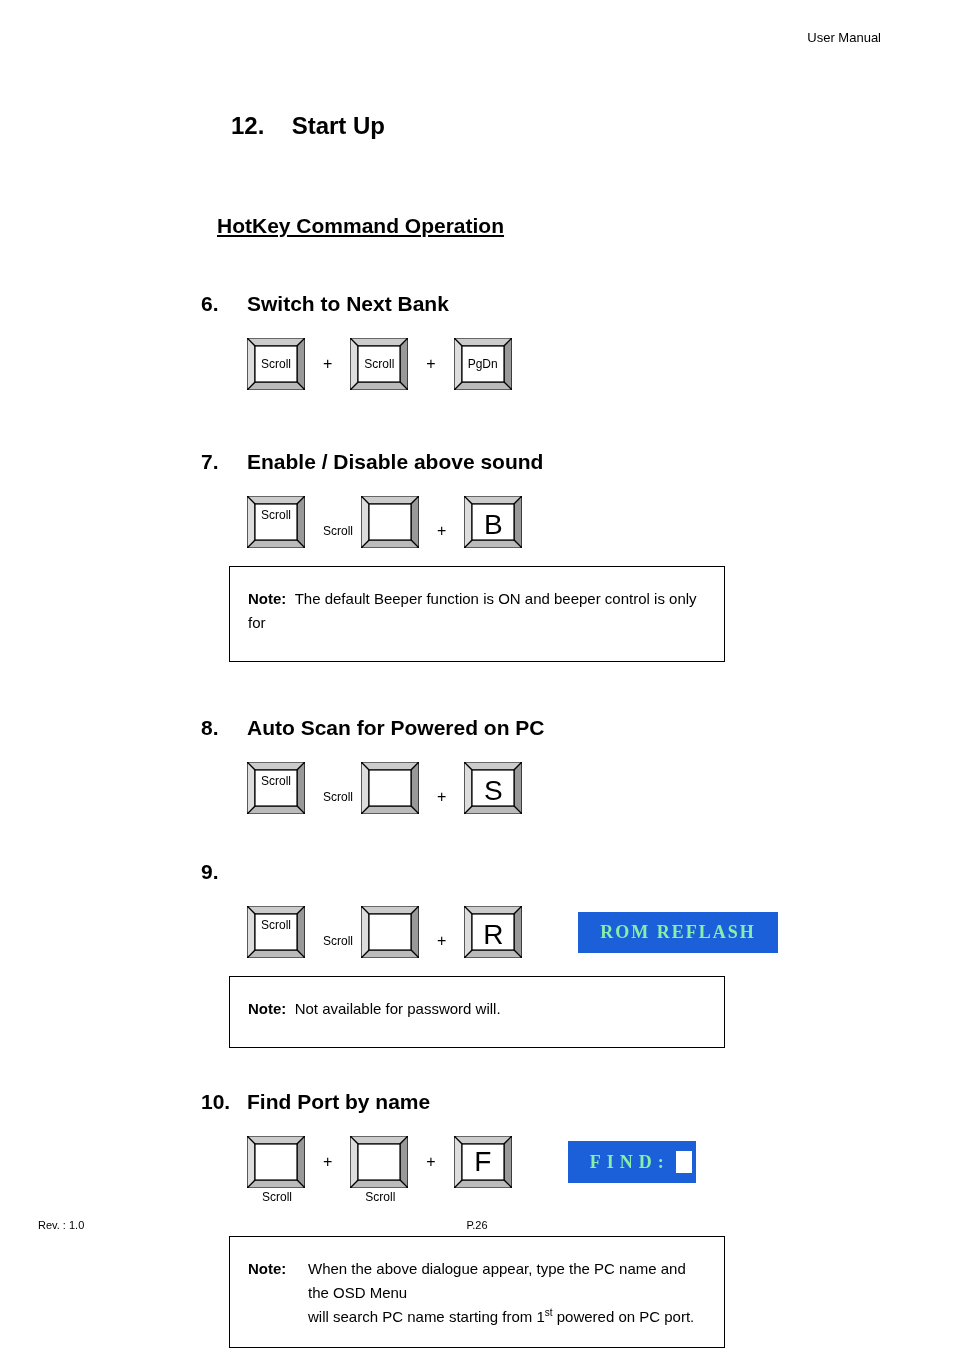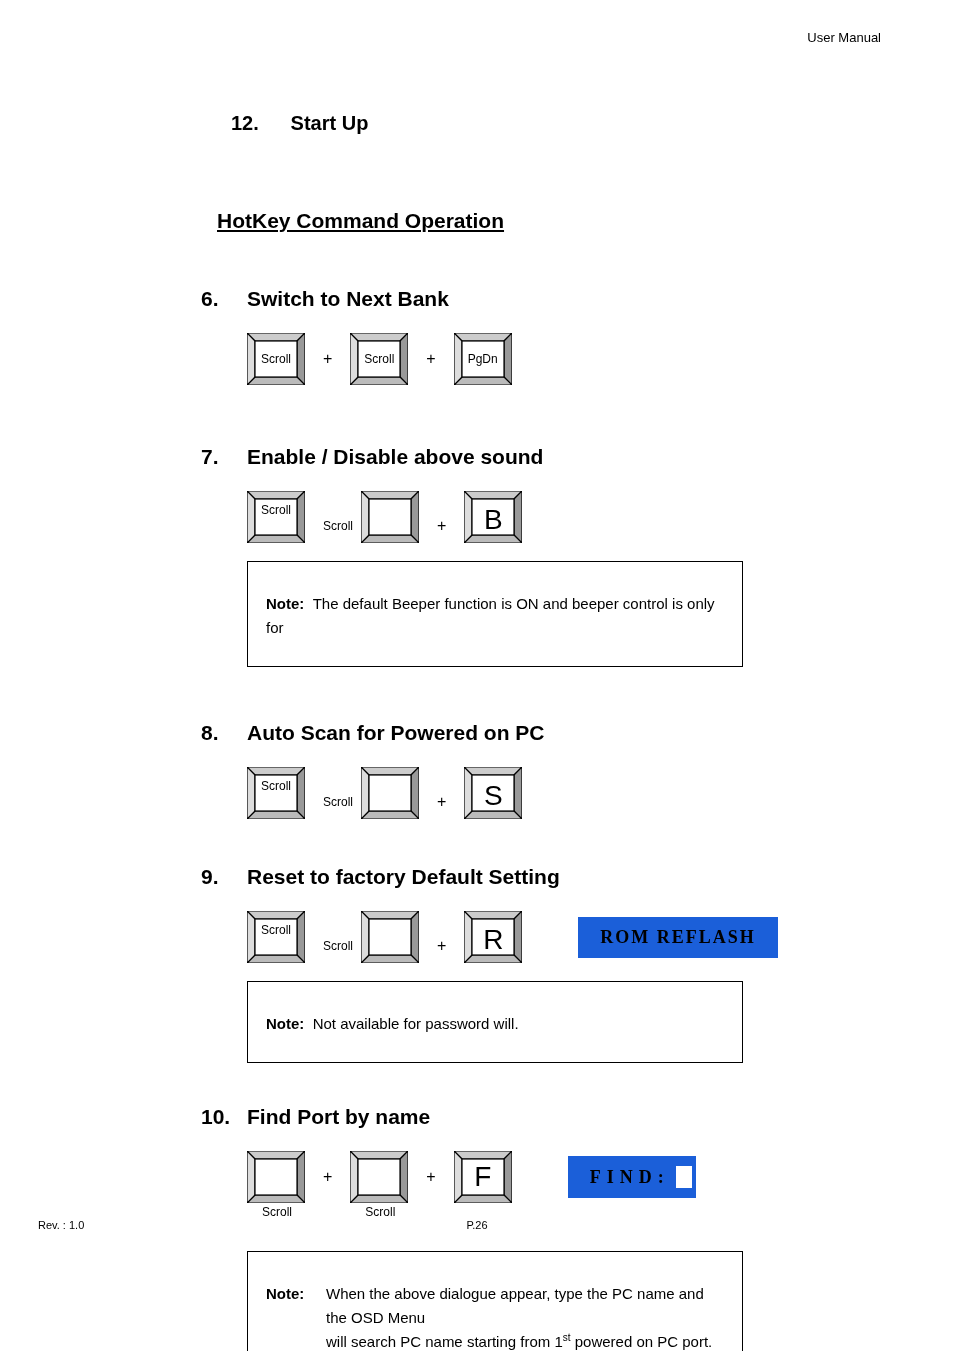--- a/index.html
+++ b/index.html
@@ -27,21 +27,21 @@
     font-size: 21px;
     font-weight: bold;
     margin-top: 20px;
     display: flex;
   }
   .sec-head .num {
     width: 46px;
     flex: 0 0 46px;
   }
   .top-head {
-    font-size: 20px;
+    font-size: 24px;
     font-weight: bold;
     margin-left: 30px;
   }
   .underlined { text-decoration: underline; }
   .key-row {
     display: flex;
     align-items: center;
     margin-top: 22px;
     margin-left: 46px;
     gap: 18px;
@@ -74,30 +74,30 @@
     left: 15px;
   }
   .lbl-side {
     font-size: 12px;
     margin-right: -10px;
     margin-top: 18px;
   }
   .note-box {
     border: 1px solid #000;
     margin-top: 18px;
-    margin-left: 46px;
+    margin-left: 28px;
     width: 496px;
-    padding: 30px 14px 26px 18px;
+    padding: 20px 14px 26px 18px;
     font-size: 15px;
     line-height: 1.6;
   }
   .note-box b { font-weight: bold; }
   .blue-badge {
     background: #1b5fd9;
-    color: #000000;
+    color: #86efac;
     font-weight: bold;
     font-size: 18px;
     padding: 10px 22px;
     letter-spacing: 2px;
     font-family: "Times New Roman", serif;
   }
   .blue-badge.find {
     letter-spacing: 6px;
     padding: 10px 4px 10px 22px;
     display: inline-flex;
@@ -265,21 +265,20 @@
           <rect x="8" y="8" width="42" height="36" fill="#fff" stroke="#000" stroke-width="1.2"></rect>
         </svg>
       <span class="key-lbl big">S</span>
     </div>
   </div>
 
   <div style="height:26px"></div>
 
   <div class="sec-head">
     <span class="num">9.</span>
-    <span>Reset to factory Default Setting</span>
   </div>
   <div class="key-row">
     <div class="key">
       <svg width="58" height="52" viewBox="0 0 58 52">
           <polygon points="0,0 58,0 50,8 8,8" fill="#ccc" stroke="#000" stroke-width="1.2"></polygon>
           <polygon points="58,0 58,52 50,44 50,8" fill="#999" stroke="#000" stroke-width="1.2"></polygon>
           <polygon points="0,52 58,52 50,44 8,44" fill="#bbb" stroke="#000" stroke-width="1.2"></polygon>
           <polygon points="0,0 0,52 8,44 8,8" fill="#ddd" stroke="#000" stroke-width="1.2"></polygon>
           <rect x="8" y="8" width="42" height="36" fill="#fff" stroke="#000" stroke-width="1.2"></rect>
         </svg>

